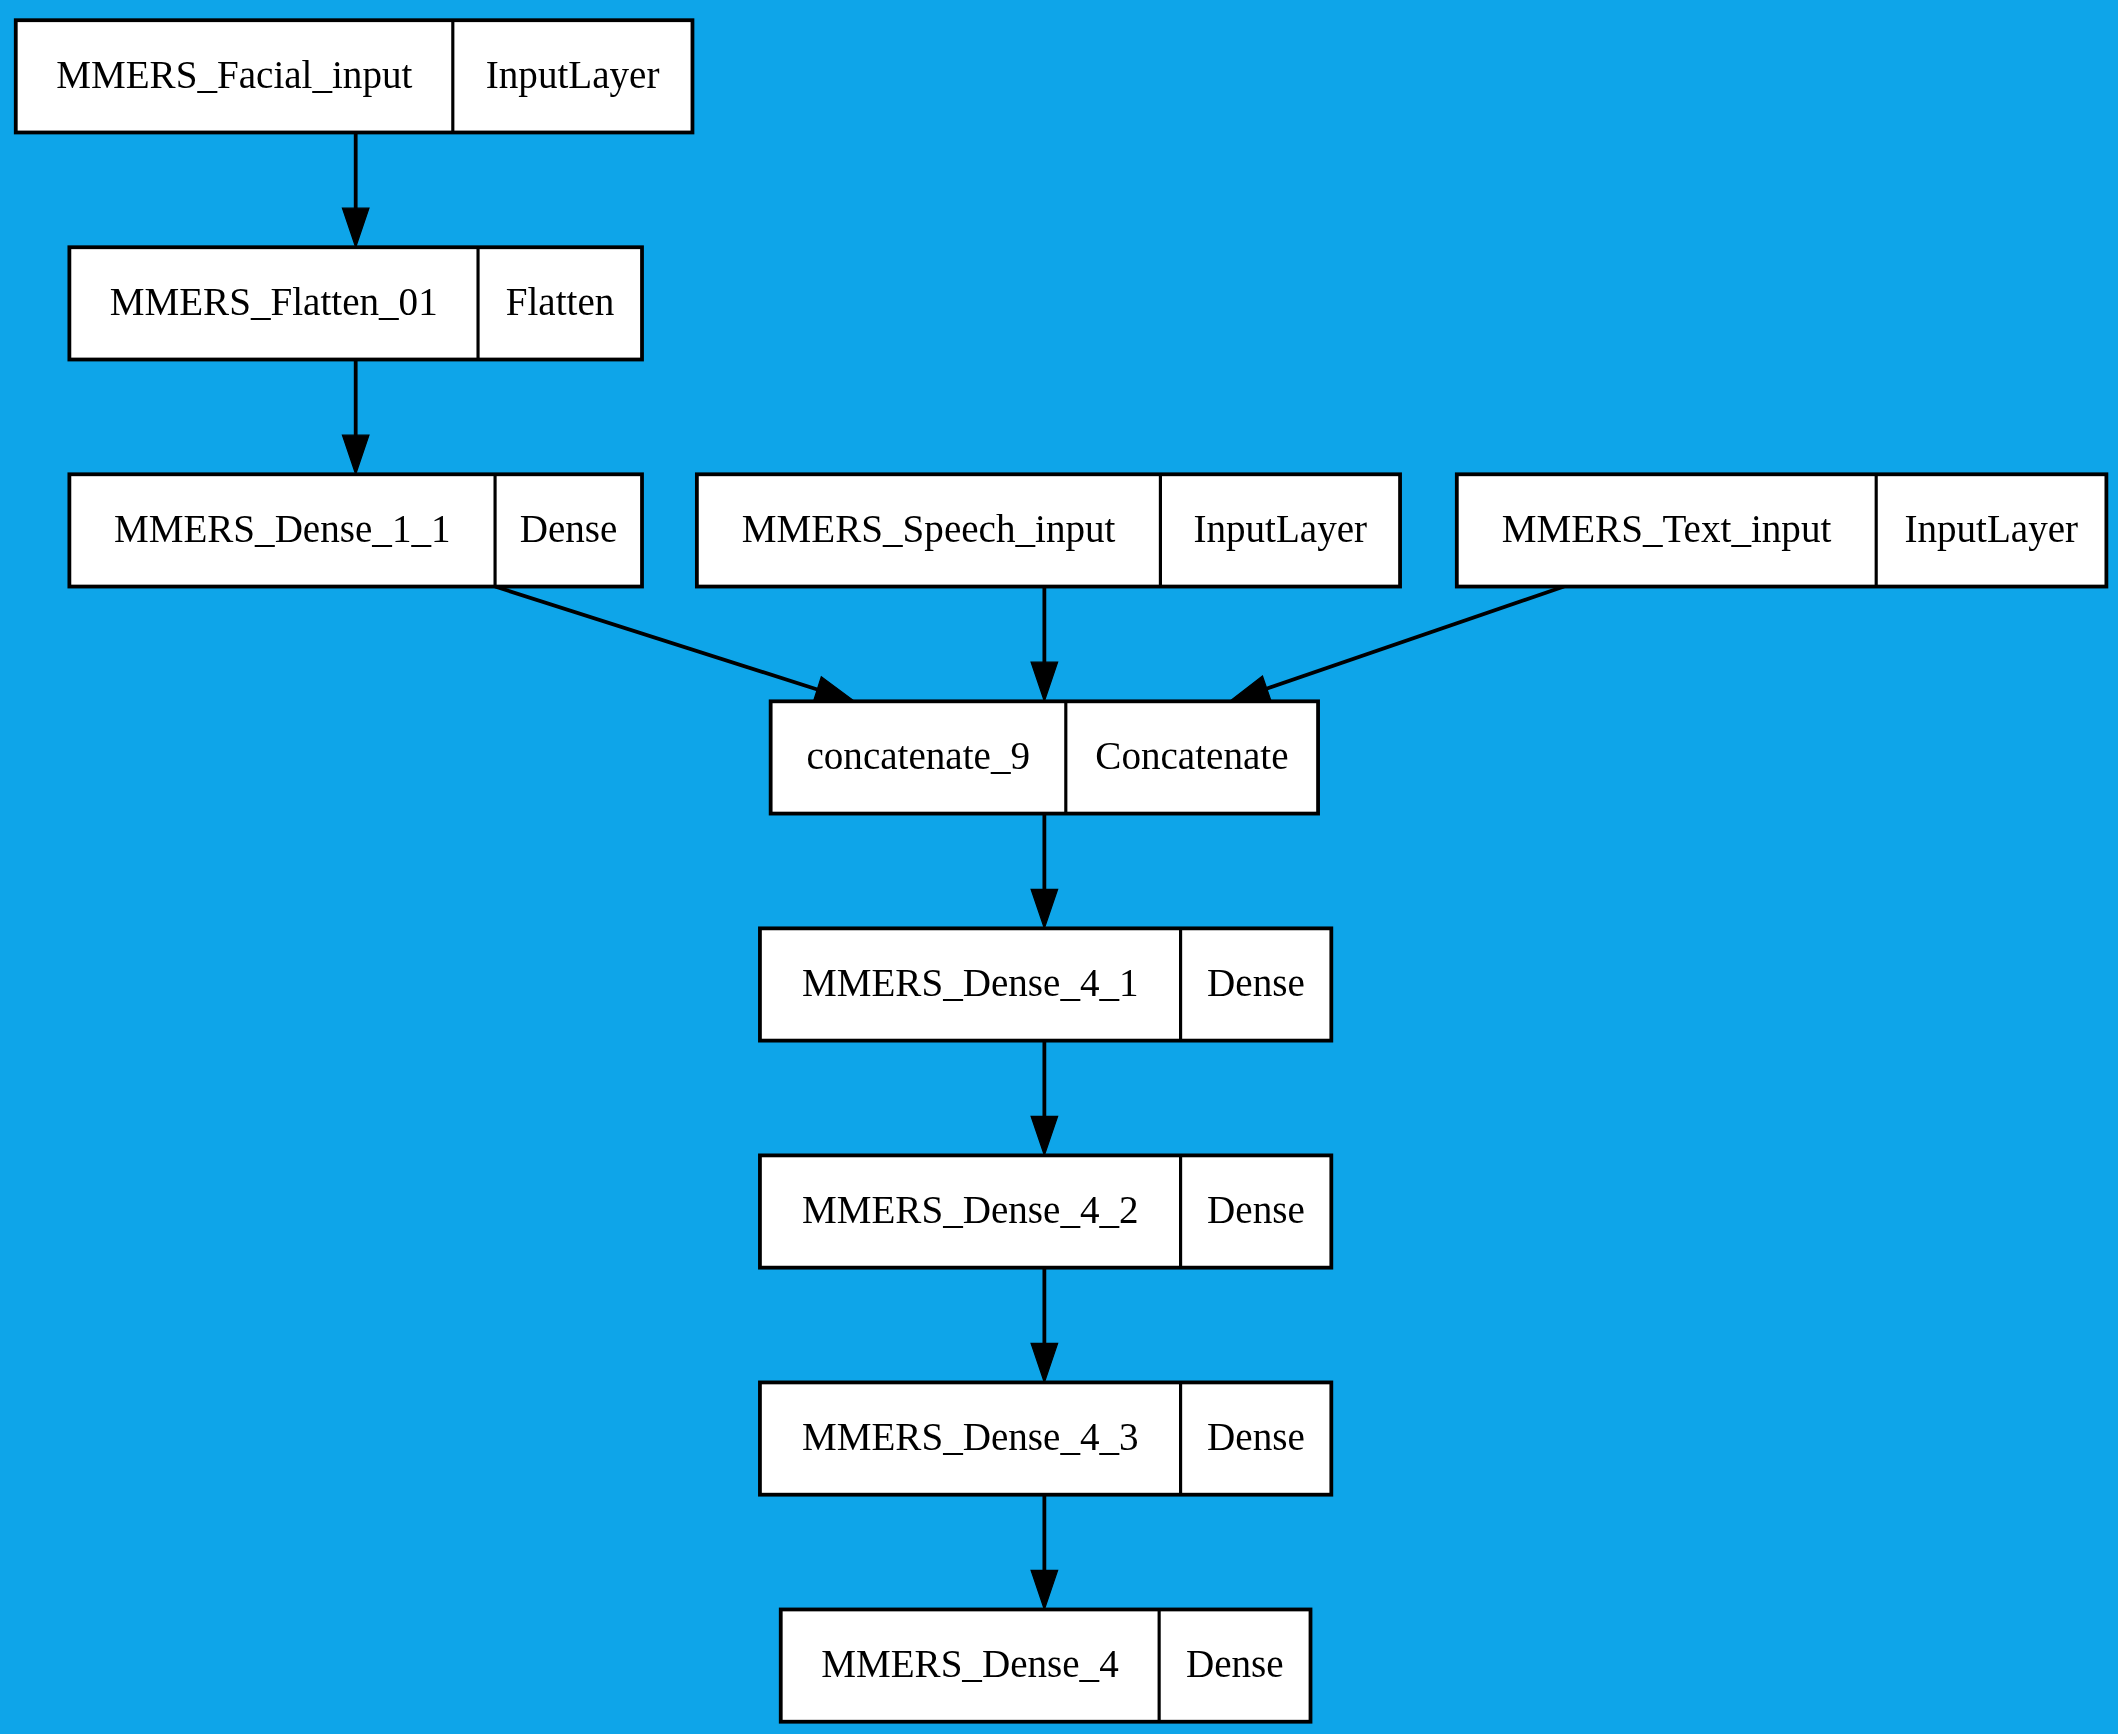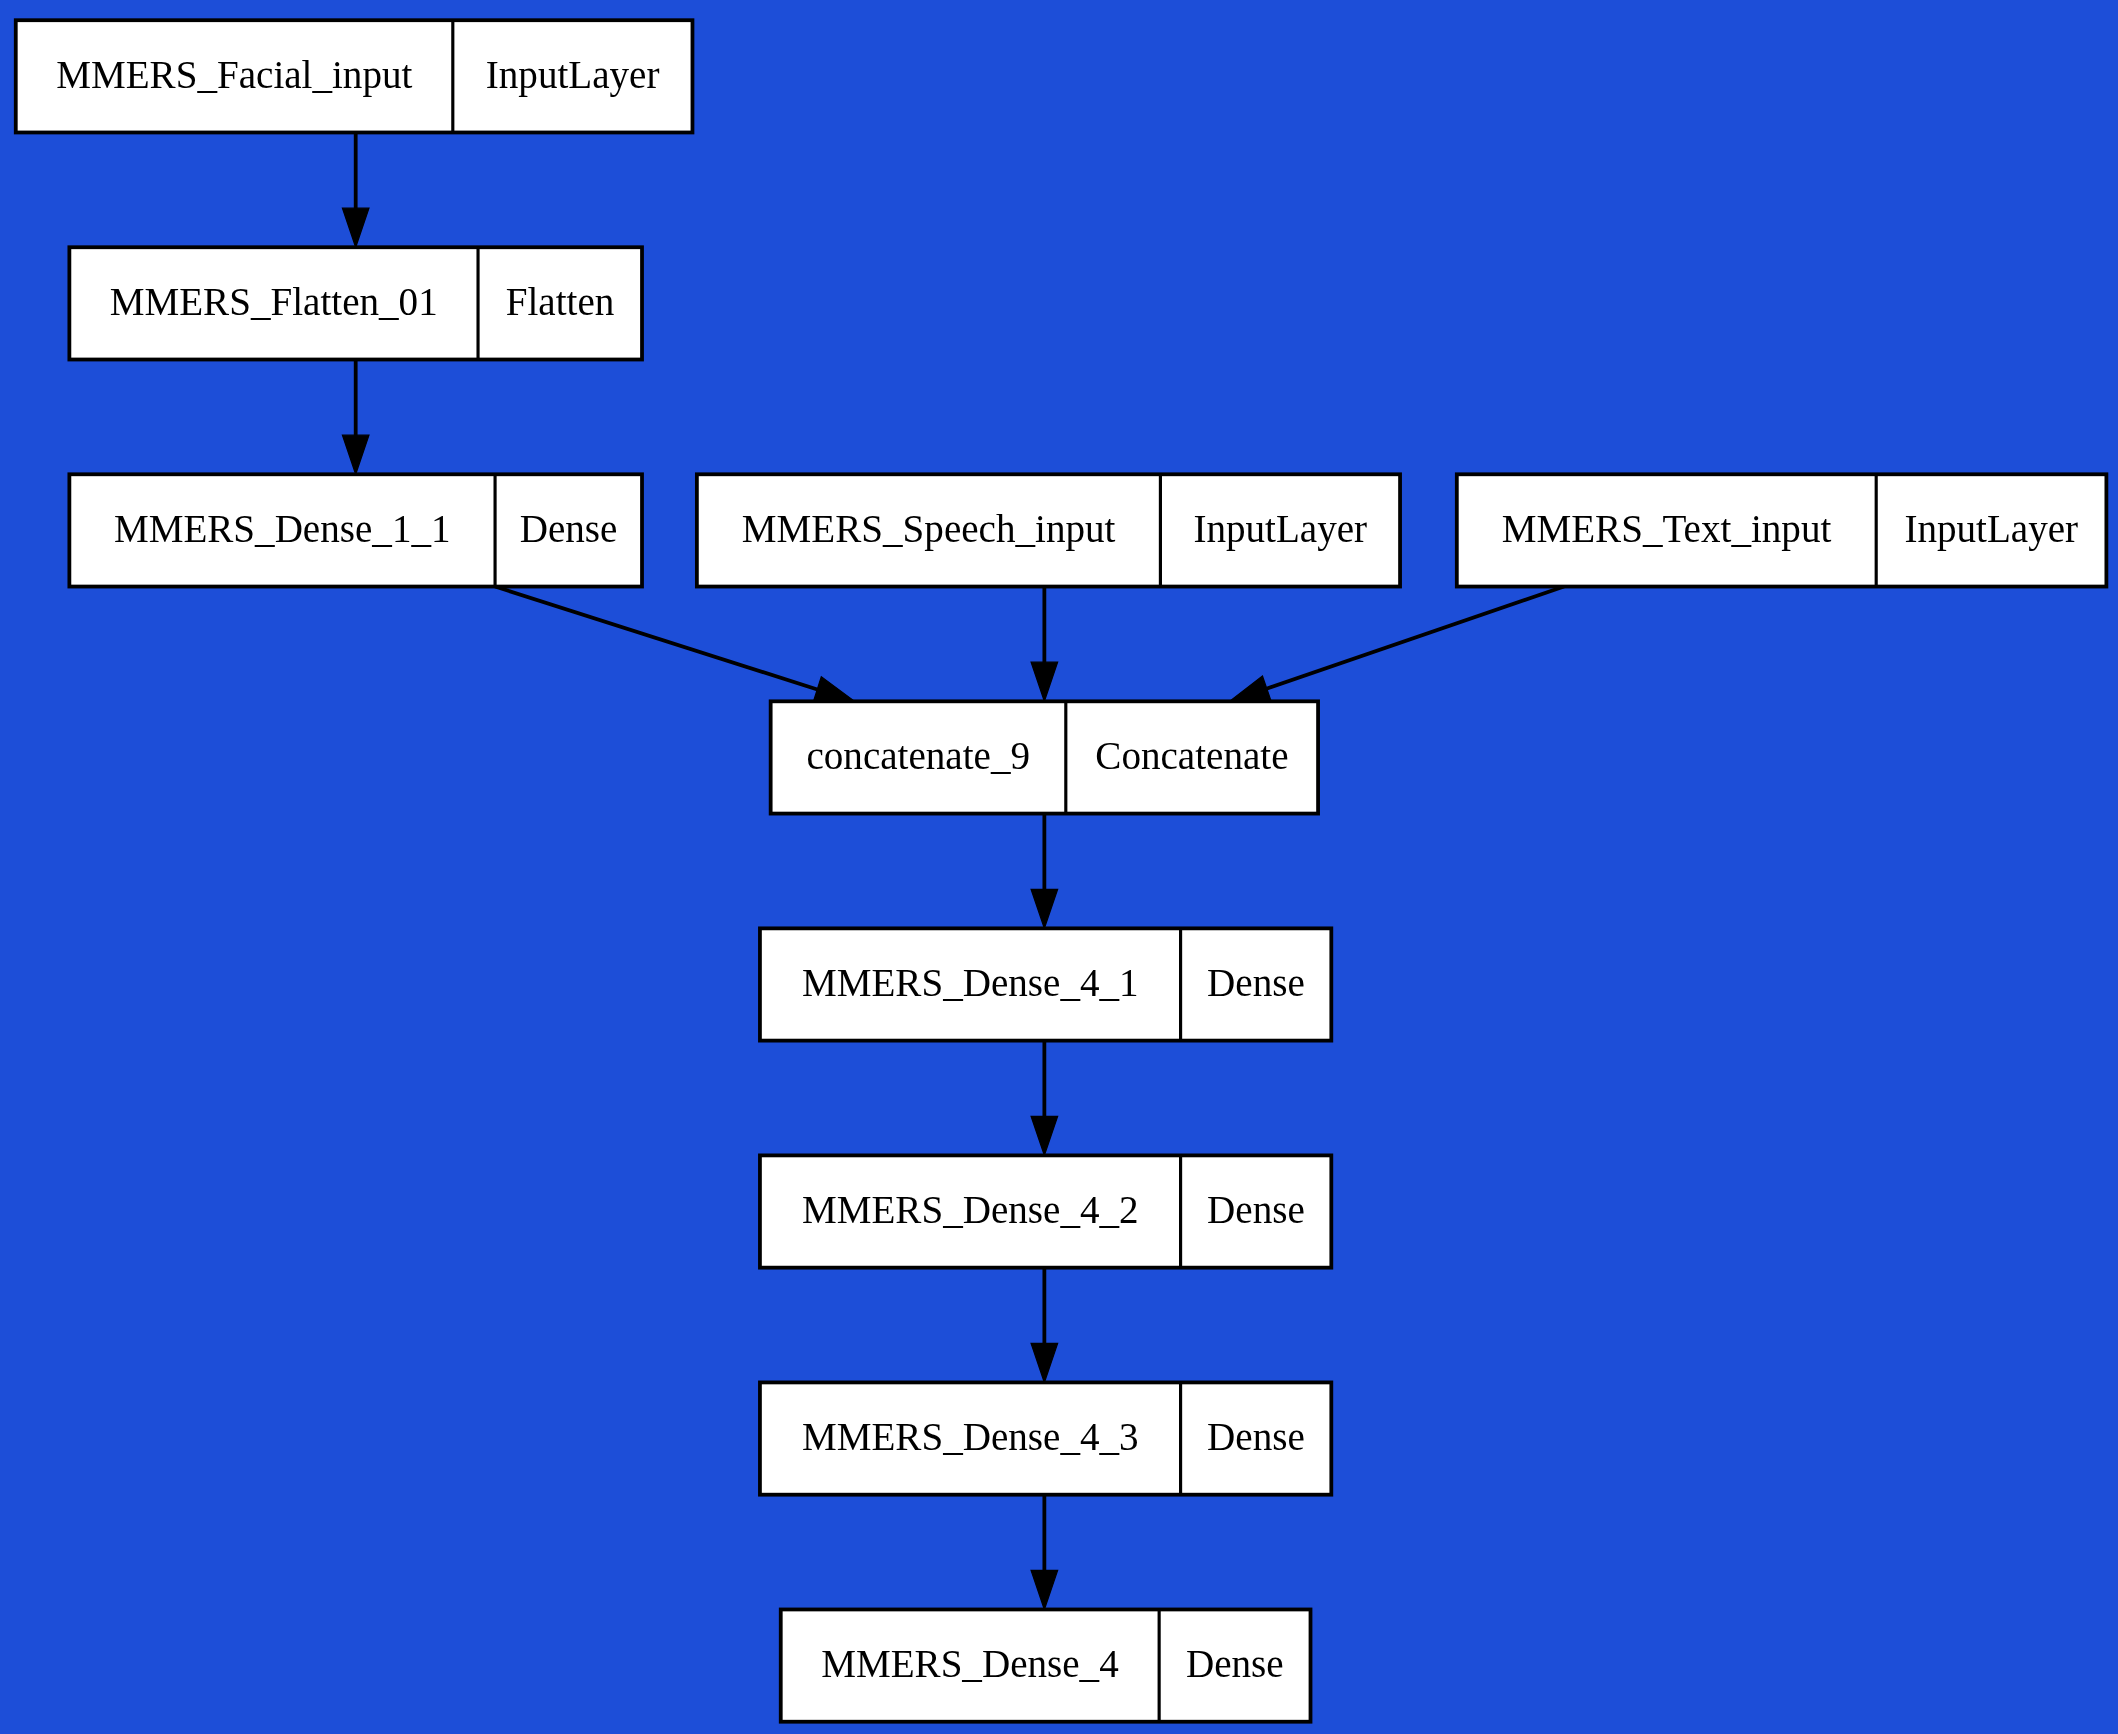--- a/index.html
+++ b/index.html
@@ -4,21 +4,21 @@
 <style>
   html, body {
     margin: 0;
     padding: 0;
     background: #ffffff;
   }
   #diagram-root {
     position: relative;
     width: 2119px;
     height: 1735px;
-    background: #1d4ed8;
+    background: #0ea5e9;
     font-family: "Liberation Serif", "DejaVu Serif", serif;
     overflow: hidden;
   }
   svg.graph-canvas {
     position: absolute;
     top: 0;
     left: 0;
     width: 2119px;
     height: 1735px;
     display: block;

